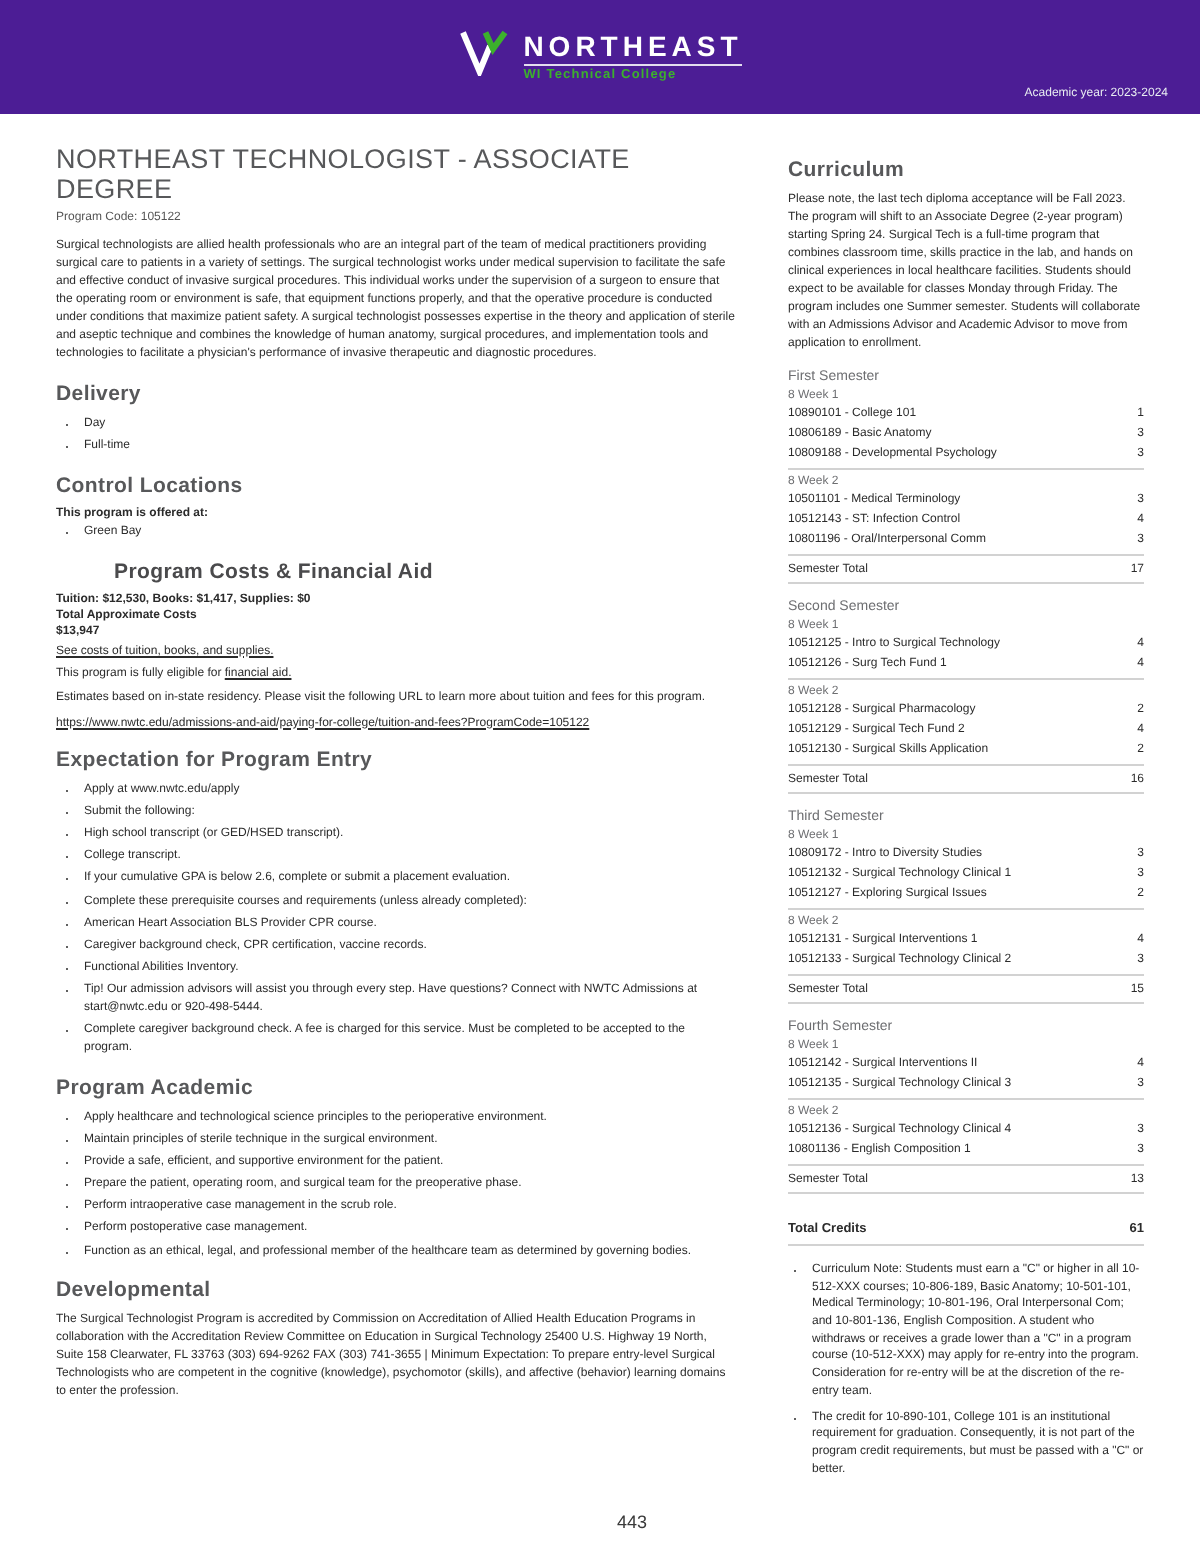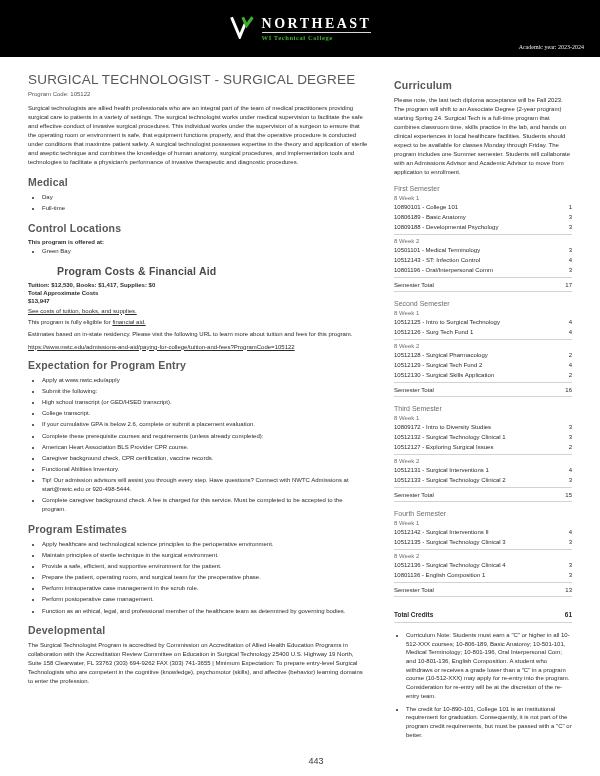--- a/index.html
+++ b/index.html
@@ -1,19 +1,19 @@
 <!DOCTYPE html>
 <html><head>
 <meta charset="utf-8">
 <style>
   html,body{margin:0;padding:0;}
   body{width:600px;height:776px;background:#ffffff;font-family:"Liberation Sans",sans-serif;color:#2b2b2b;position:relative;overflow:hidden;}
 
   
-  .topbar{background:#000000;height:57px;position:relative;display:flex;align-items:center;justify-content:center;font-family:Liberation Serif, serif;}
+  .topbar{background:#4c1d95;height:57px;position:relative;display:flex;align-items:center;justify-content:center;}
   .logo{display:flex;align-items:center;gap:7px;}
   .logo-text{display:flex;flex-direction:column;}
   .logo-title{color:#ffffff;font-size:14px;font-weight:700;letter-spacing:2.5px;line-height:1.1;}
   .logo-sub{color:#3cb02c;font-size:6.5px;font-weight:700;letter-spacing:.6px;border-top:1px solid rgba(255,255,255,.85);padding-top:1.5px;margin-top:1px;}
   .academic-year{position:absolute;right:16px;bottom:7px;color:#e8edf2;font-size:6px;}
 
   
   .content{display:flex;gap:26px;padding:13px 28px 0 28px;}
   .left-col{flex:1;min-width:0;}
   .right-col{width:178px;flex-shrink:0;}
@@ -59,25 +59,25 @@
         <span class="logo-title">NORTHEAST</span>
         <span class="logo-sub">WI Technical College</span>
       </span>
     </div>
     <div class="academic-year">Academic year: 2023-2024</div>
   </header>
 
   <div class="content">
 
     <div class="left-col">
-      <h1 class="page-title">SURGICAL TECHNOLOGIST - SURGICAL DEGREE</h1>
+      <h1 class="page-title">NORTHEAST TECHNOLOGIST - ASSOCIATE DEGREE</h1>
       <div class="program-code">Program Code: 105122</div>
       <p class="body-text">Surgical technologists are allied health professionals who are an integral part of the team of medical practitioners providing surgical care to patients in a variety of settings. The surgical technologist works under medical supervision to facilitate the safe and effective conduct of invasive surgical procedures. This individual works under the supervision of a surgeon to ensure that the operating room or environment is safe, that equipment functions properly, and that the operative procedure is conducted under conditions that maximize patient safety. A surgical technologist possesses expertise in the theory and application of sterile and aseptic technique and combines the knowledge of human anatomy, surgical procedures, and implementation tools and technologies to facilitate a physician's performance of invasive therapeutic and diagnostic procedures.</p>
 
-      <h2>Medical</h2>
+      <h2>Delivery</h2>
       <ul class="bullets">
 
           <li>Day</li>
 
           <li>Full-time</li>
         </ul>
 
       <h2>Control Locations</h2>
       <div class="bold-line">This program is offered at:</div>
       <ul class="bullets">
@@ -119,21 +119,21 @@
 
           <li>Caregiver background check, CPR certification, vaccine records.</li>
 
           <li>Functional Abilities Inventory.</li>
 
           <li>Tip! Our admission advisors will assist you through every step. Have questions? Connect with NWTC Admissions at start@nwtc.edu or 920-498-5444.</li>
 
           <li>Complete caregiver background check. A fee is charged for this service. Must be completed to be accepted to the program.</li>
         </ul>
 
-      <h2>Program Estimates</h2>
+      <h2>Program Academic</h2>
       <ul class="bullets">
 
           <li>Apply healthcare and technological science principles to the perioperative environment.</li>
 
           <li>Maintain principles of sterile technique in the surgical environment.</li>
 
           <li>Provide a safe, efficient, and supportive environment for the patient.</li>
 
           <li>Prepare the patient, operating room, and surgical team for the preoperative phase.</li>
 

